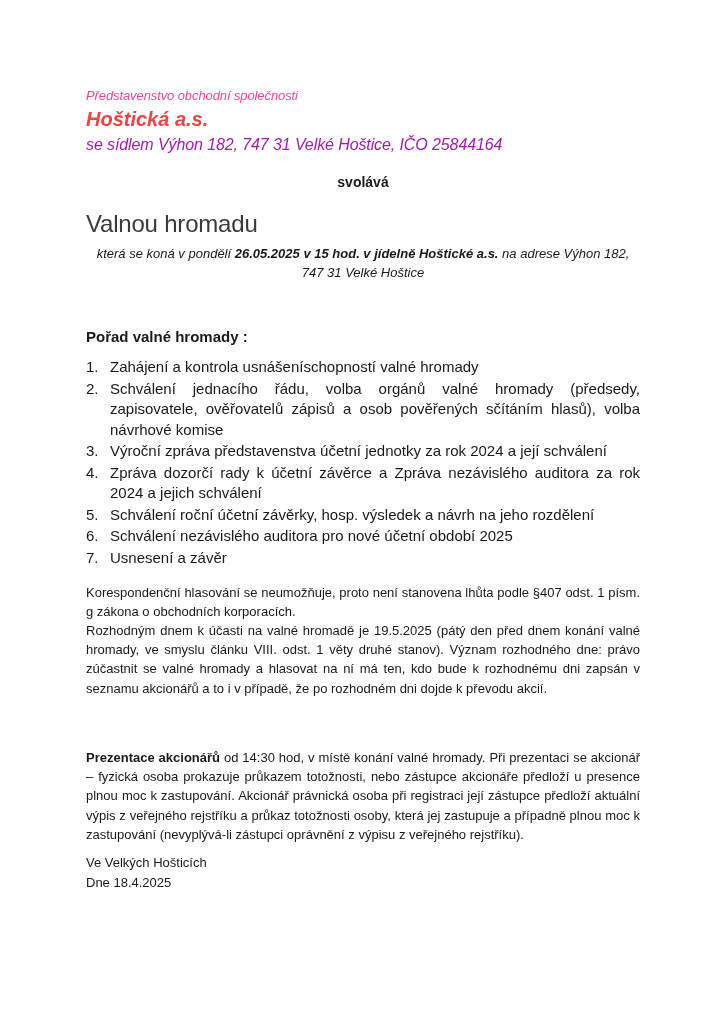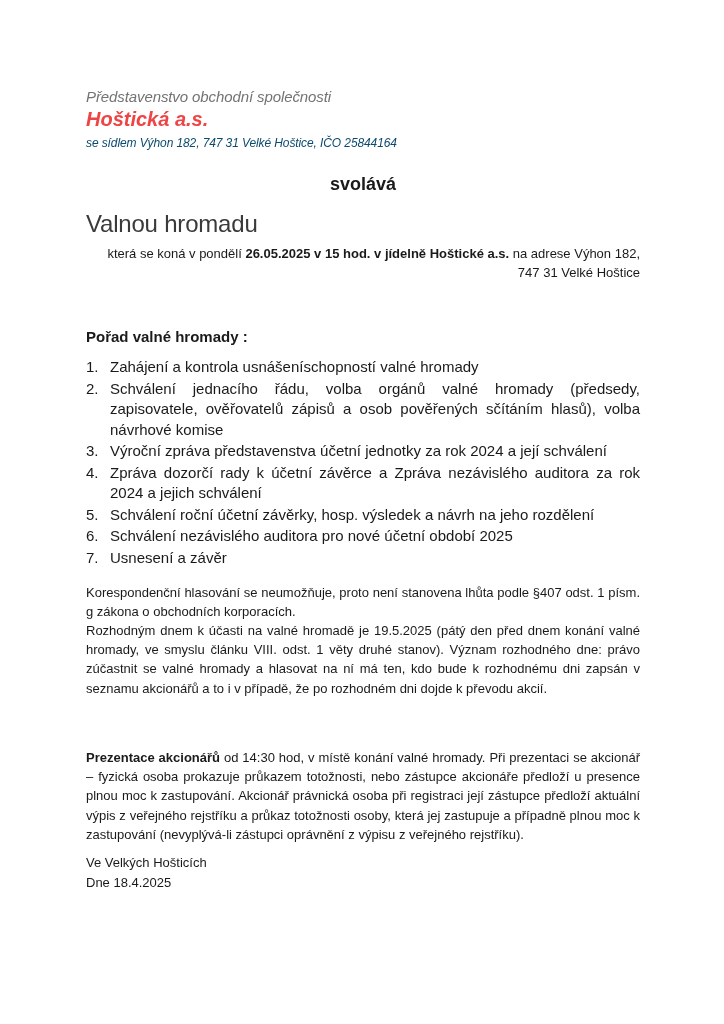--- a/index.html
+++ b/index.html
@@ -4,41 +4,41 @@
   <style>
     html, body { margin: 0; padding: 0; background: #ffffff; }
     body {
       width: 724px; height: 1024px; position: relative; overflow: hidden;
       font-family: "Liberation Sans", "DejaVu Sans", sans-serif;
       color: #1a1a1a;
     }
     .page { position: absolute; left: 86px; top: 0; width: 554px; }
     .header-line1 {
       position: absolute; top: 88px; left: 0;
-      font-style: italic; font-size: 15px; color: #737373; letter-spacing: -0.1px;
+      font-style: italic; font-size: 13px; color: #ec4899; letter-spacing: -0.1px;
     }
     .company-name {
       position: absolute; top: 108px; left: 0;
       font-style: italic; font-weight: bold; font-size: 20px; color: #ef4444;
     }
     .address-line {
       position: absolute; top: 136px; left: 0;
-      font-style: italic; font-size: 12px; color: #0c4a6e; letter-spacing: -0.1px;
+      font-style: italic; font-size: 16px; color: #a21caf; letter-spacing: -0.1px;
     }
     .convenes {
       position: absolute; top: 174px; left: 0; width: 554px;
-      text-align: center; font-weight: bold; font-size: 18px;
+      text-align: center; font-weight: bold; font-size: 14px;
     }
     .meeting-title {
       position: absolute; top: 210px; left: 0;
       font-size: 24px; color: #3a3a3a; letter-spacing: -0.2px;
     }
     .meeting-info {
       position: absolute; top: 244px; left: 0; width: 554px;
-      text-align: right; font-size: 13px; line-height: 19px;
+      text-align: center; font-size: 13px; line-height: 19px; font-style: italic;
     }
     .agenda-heading {
       position: absolute; top: 318px; left: 0;
       font-weight: bold; font-size: 15px; margin-top: 10px;
     }
     .agenda-list {
       position: absolute; top: 357px; left: 0; width: 554px;
       margin: 0; padding: 0; list-style: none;
       font-size: 15px; line-height: 20.5px;
     }

